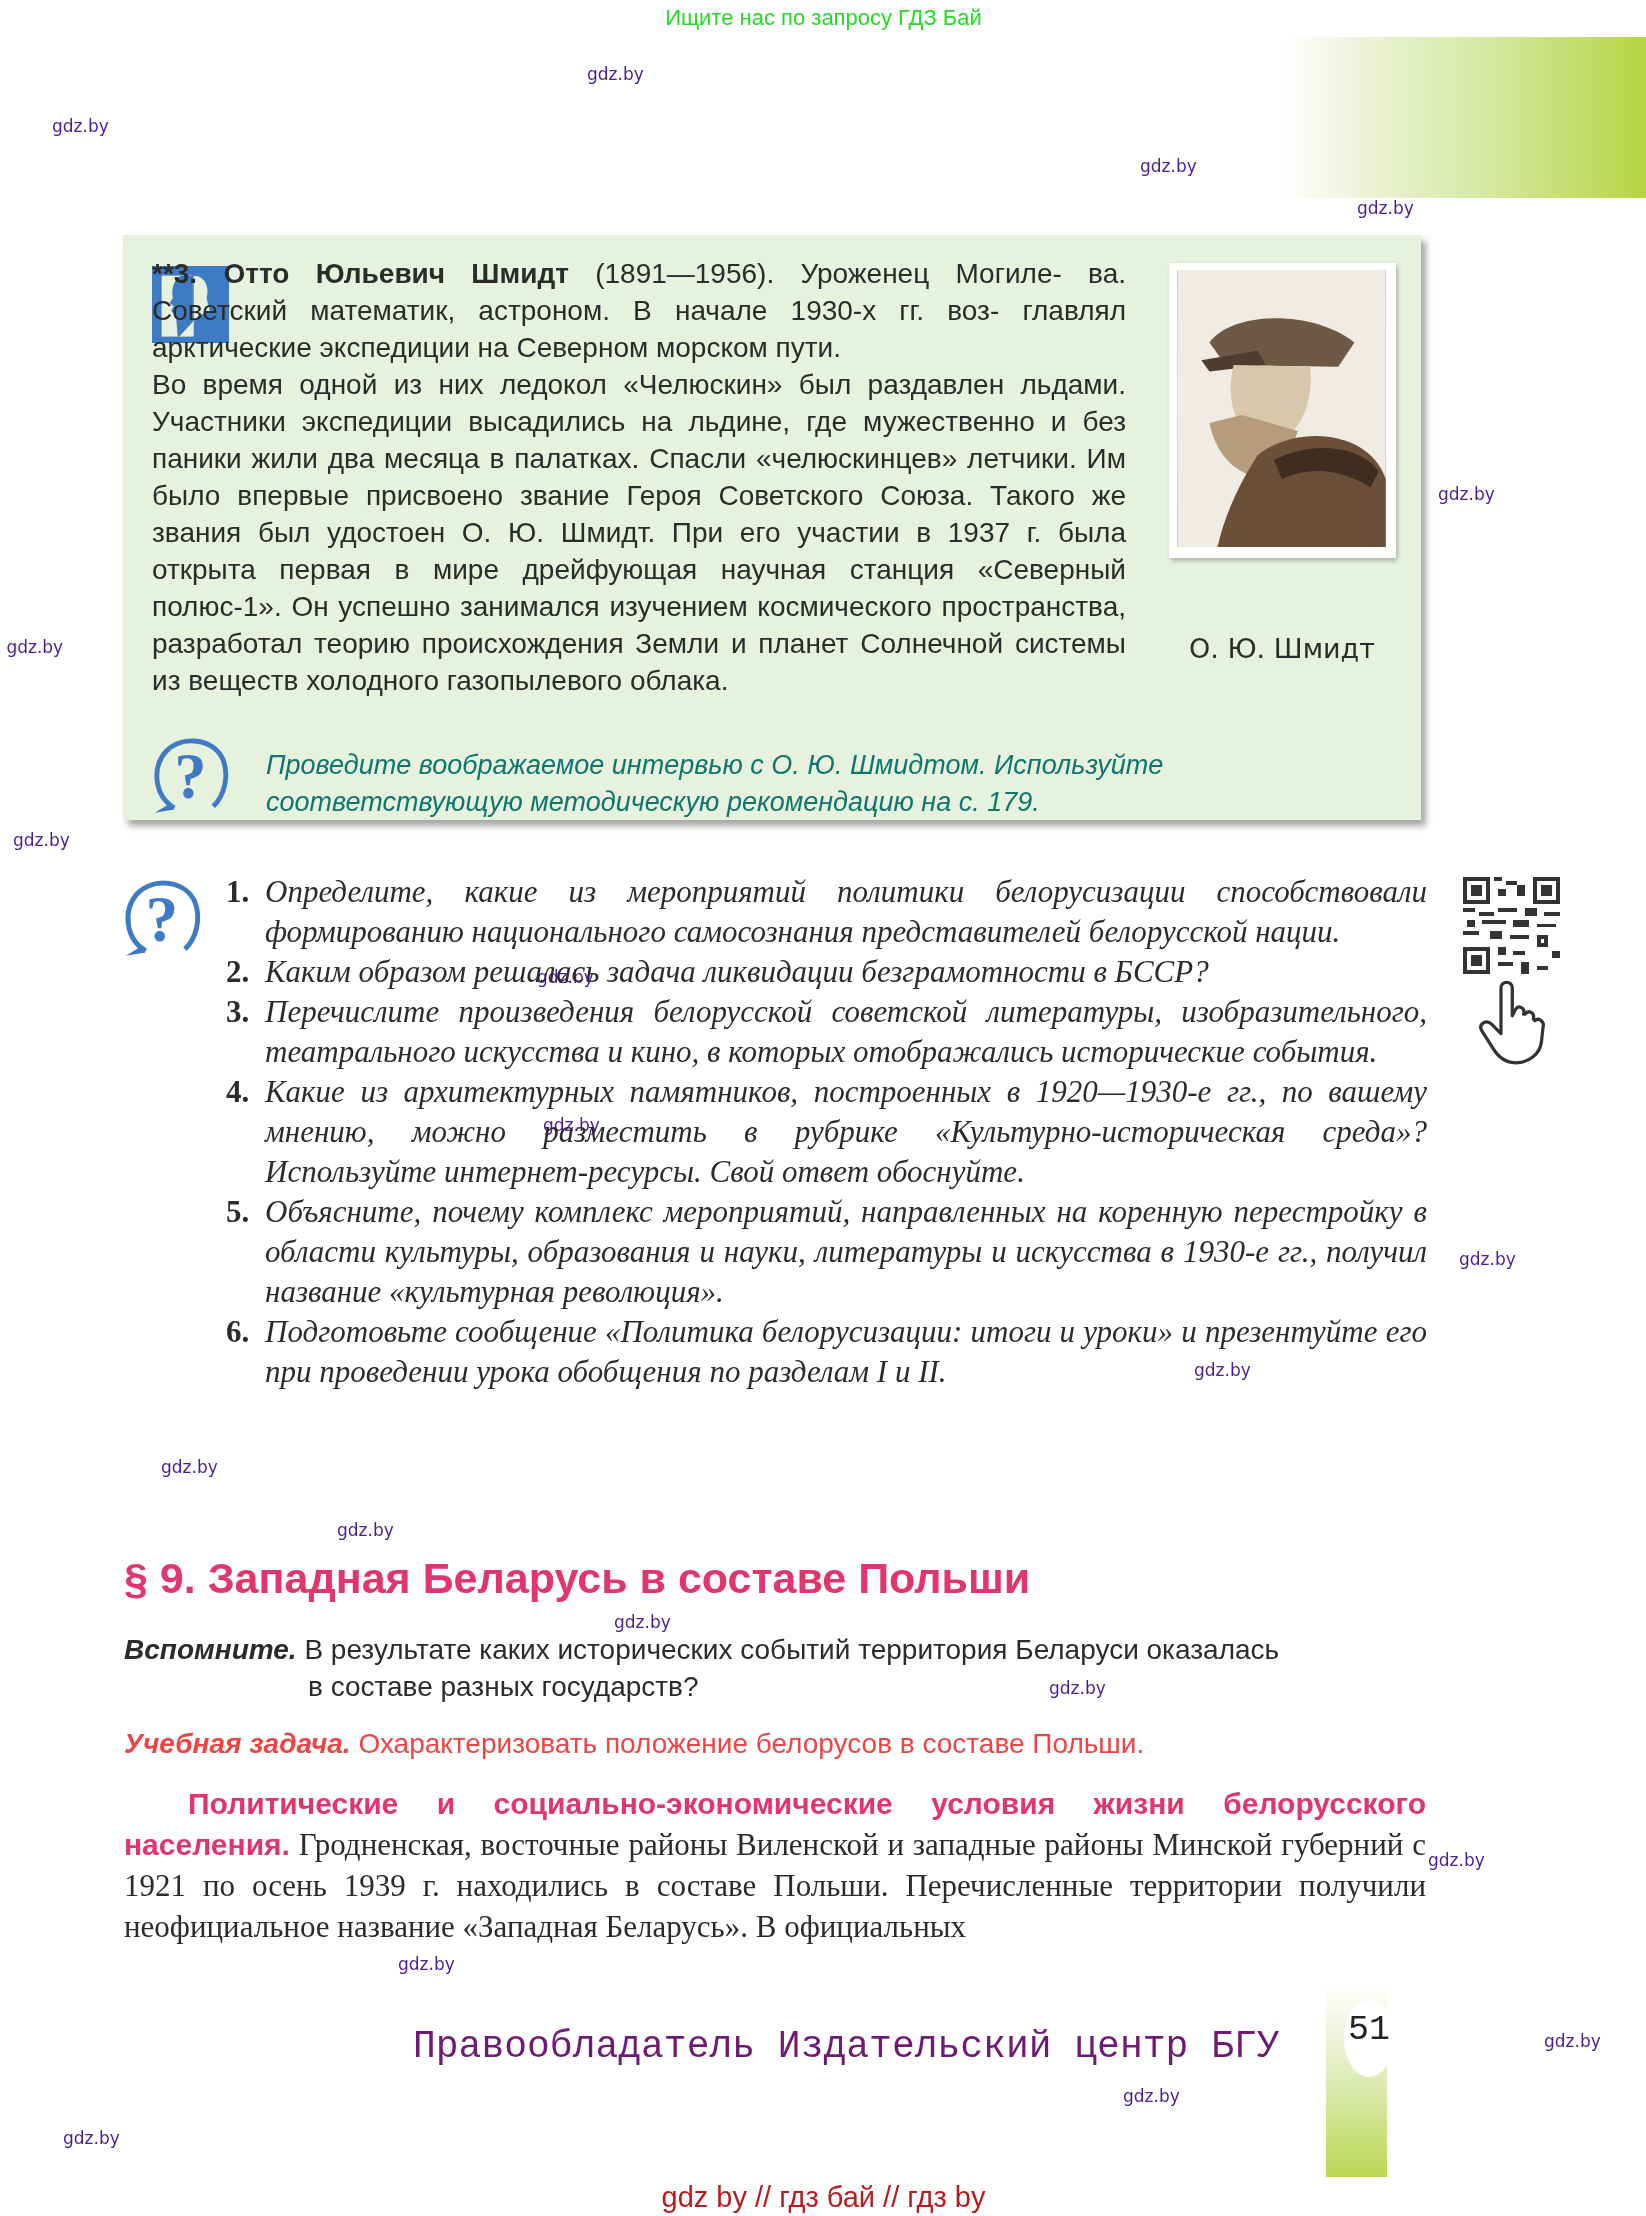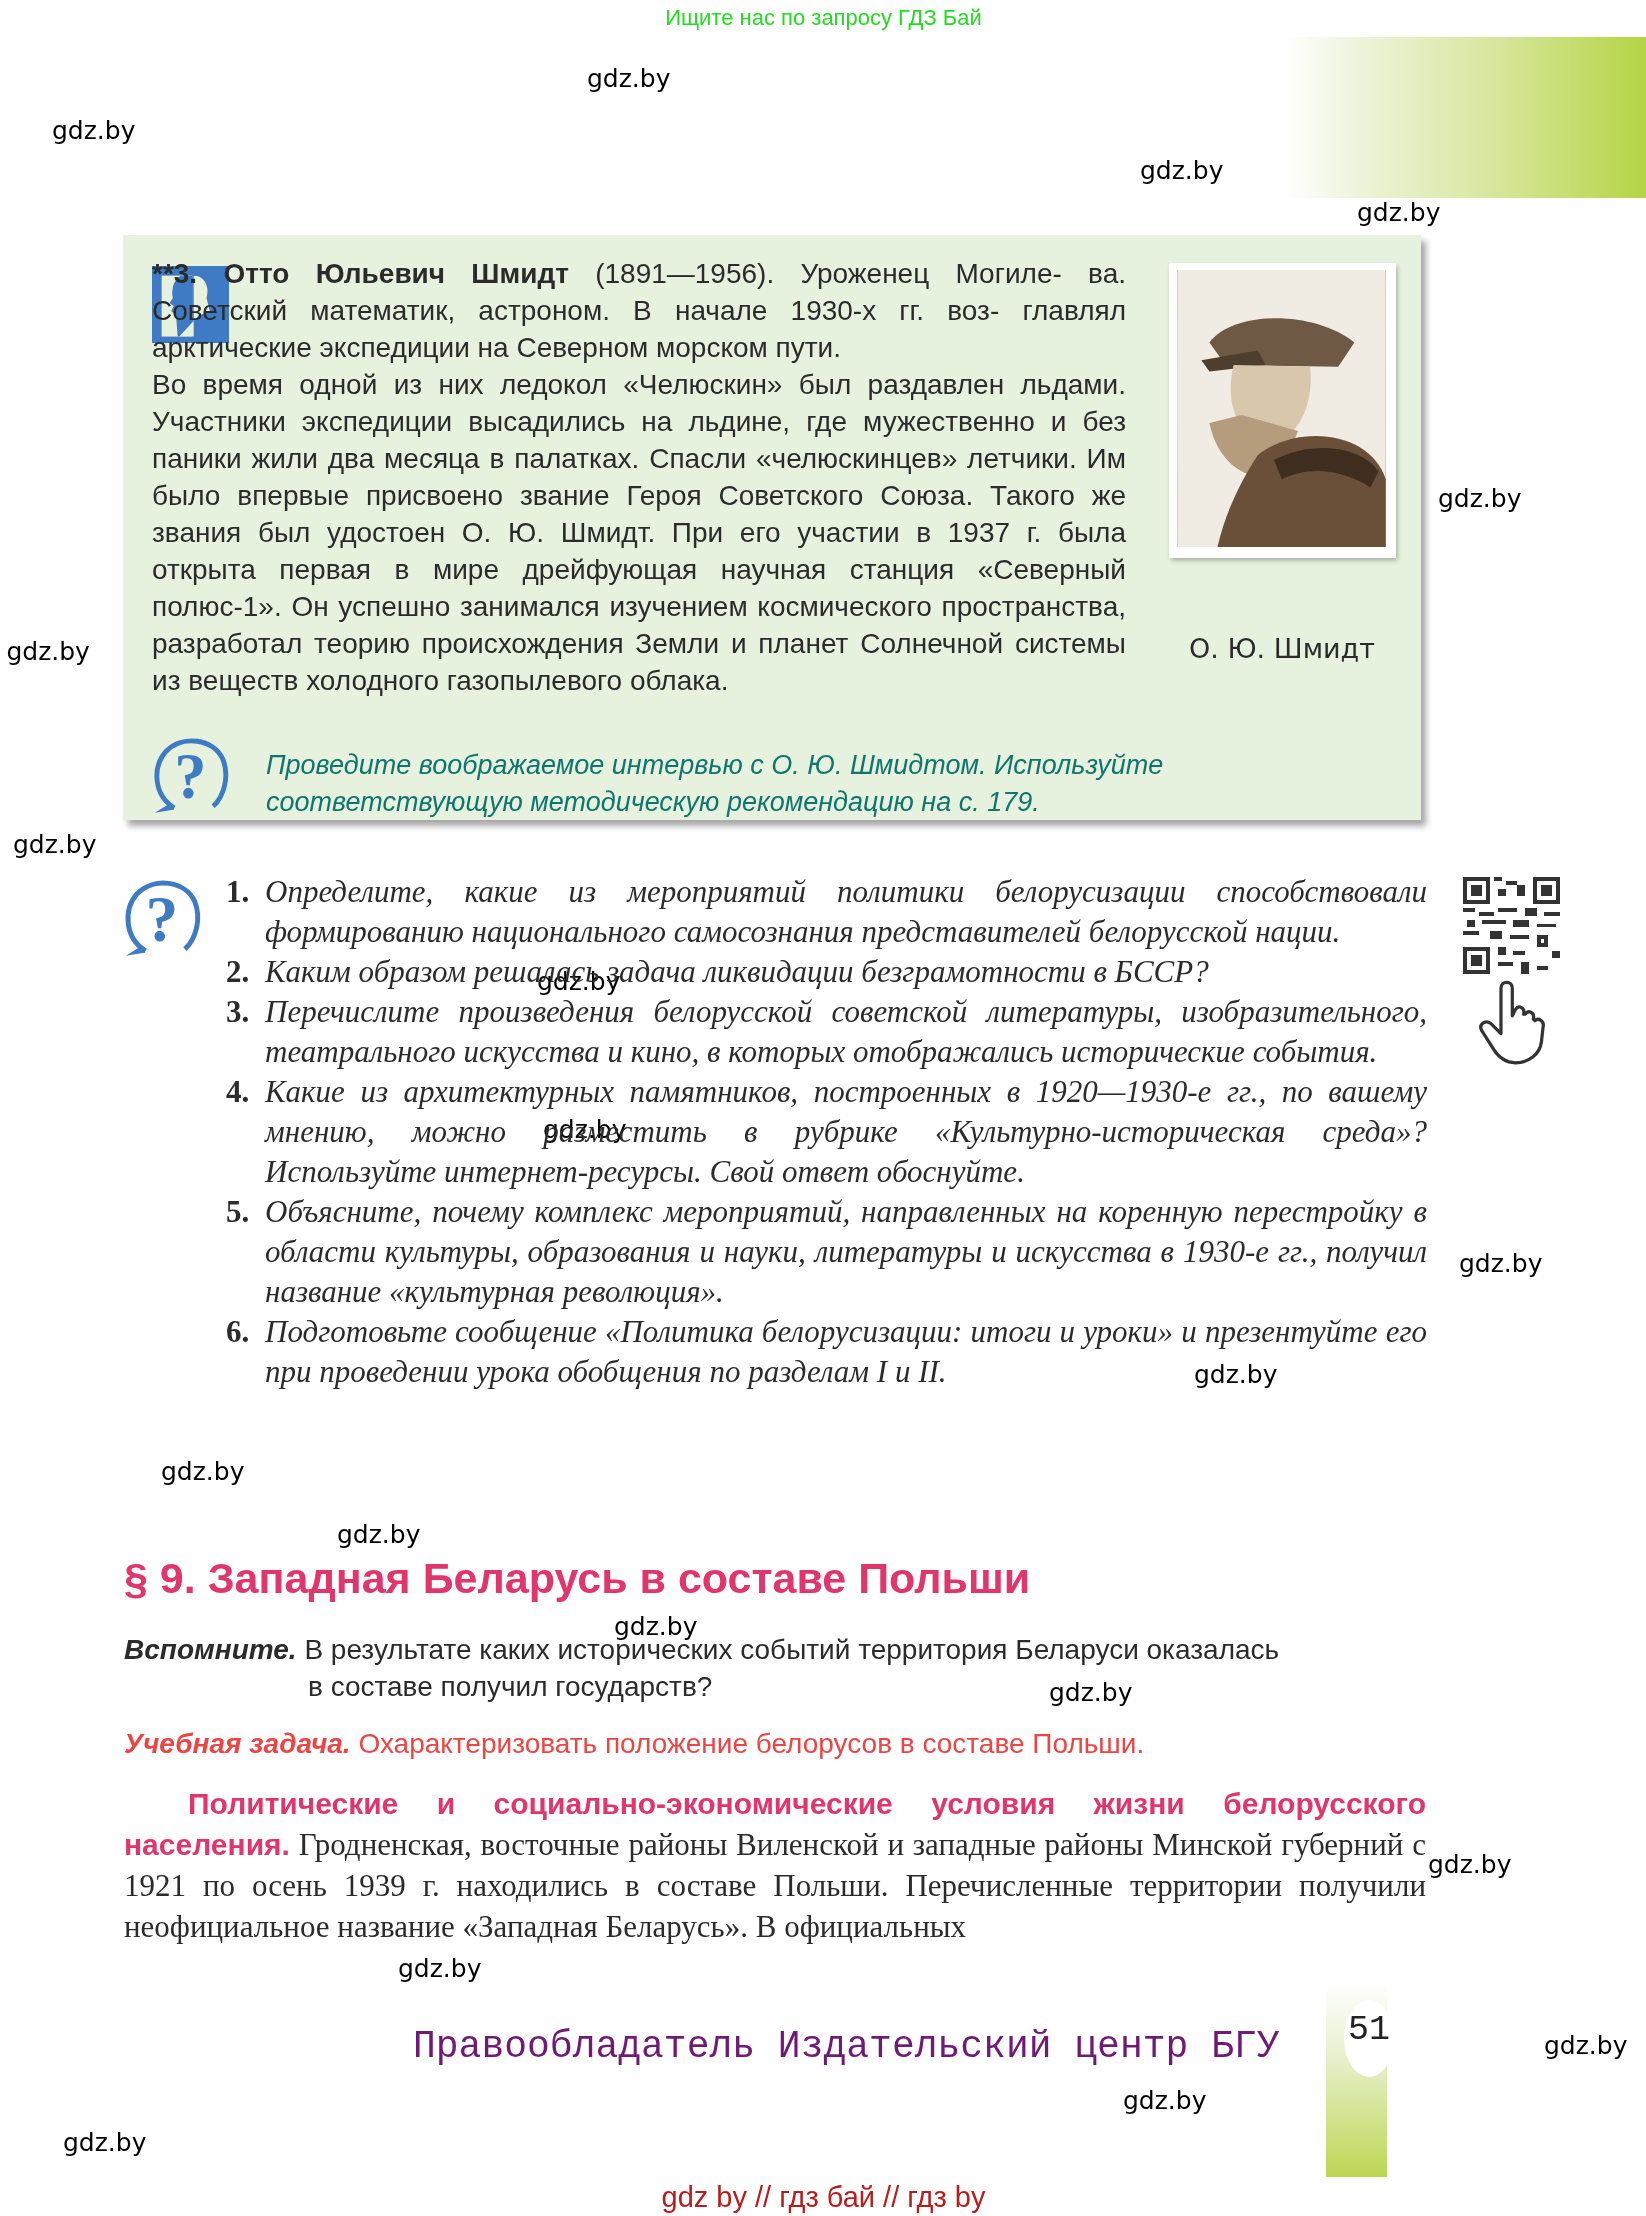--- a/index.html
+++ b/index.html
@@ -1,21 +1,21 @@
 <!DOCTYPE html>
 <html style="font-size:13px"><head>
 <meta charset="utf-8">
 <style>
   html, body { margin:0; padding:0; }
   body {
     width:1647px; height:2216px; position:relative; background:#ffffff;
     overflow:hidden; font-family:"Liberation Sans", sans-serif; color:#231f20;
   }
   .abs { position:absolute; }
-  .wm { position:absolute; font-family:"DejaVu Sans", sans-serif; font-size:25px; color:#000000; white-space:nowrap; }
+  .wm { position:absolute; font-family:"DejaVu Sans", sans-serif; font-size:17px; color:#4c1d95; white-space:nowrap; }
   .top-banner { left:0; width:1647px; top:4.8px; text-align:center; color:#22dd22; font-size:22px; }
   .top-grad {
     left:1283px; top:37px; width:363px; height:161px;
     background:linear-gradient(to right, #ffffff 0%, #eef4dc 20%, #d5e69a 60%, #b5d444 100%);
   }
   
   .bio-box {
     left:123px; top:235px; width:1298px; height:585px; background:#e6f1de;
     box-shadow: 4.8px 6.4px 6.4px rgba(0,0,0,0.35);
   }
@@ -216,21 +216,21 @@
 </div>
 <div class="abs hand">
   <svg width="73" height="89" viewBox="0 0 90 110">
     <path d="M32 70 L32 14 C32 4 46 4 46 14 L46 48 L50 40 C54 34 62 38 60 46 L62 46 C66 40 74 44 72 52 L74 54 C78 50 86 54 84 62 L82 80 C80 96 66 106 50 106 C36 106 28 98 22 88 L8 66 C4 58 14 52 20 58 Z" fill="#fff" stroke="#333" stroke-width="4" stroke-linejoin="round"></path>
   </svg>
 </div>
 
 <div class="abs section-title">§ 9. Западная Беларусь в составе Польши</div>
 <div class="abs recall">
   <span class="lbl">Вспомните.</span><span> В результате каких исторических событий территория Беларуси оказалась</span>
-  <span class="cont">в составе получил государств?</span>
+  <span class="cont">в составе разных государств?</span>
 </div>
 <div class="abs study">
   <span class="lbl">Учебная задача.</span><span> Охарактеризовать положение белорусов в составе Польши.</span>
 </div>
 <div class="abs para">
   <div class="first"><span class="hd">Политические и социально-экономические условия жизни белорусского населения.</span><span> Гродненская, восточные районы Виленской и западные районы Минской губерний с 1921 по осень 1939 г. находились в составе Польши. Перечисленные территории получили неофициальное название «Западная Беларусь». В официальных</span></div>
 </div>
 
 <div class="abs copyright">Правообладатель Издательский центр БГУ</div>
 <div class="abs page-strip"></div>

